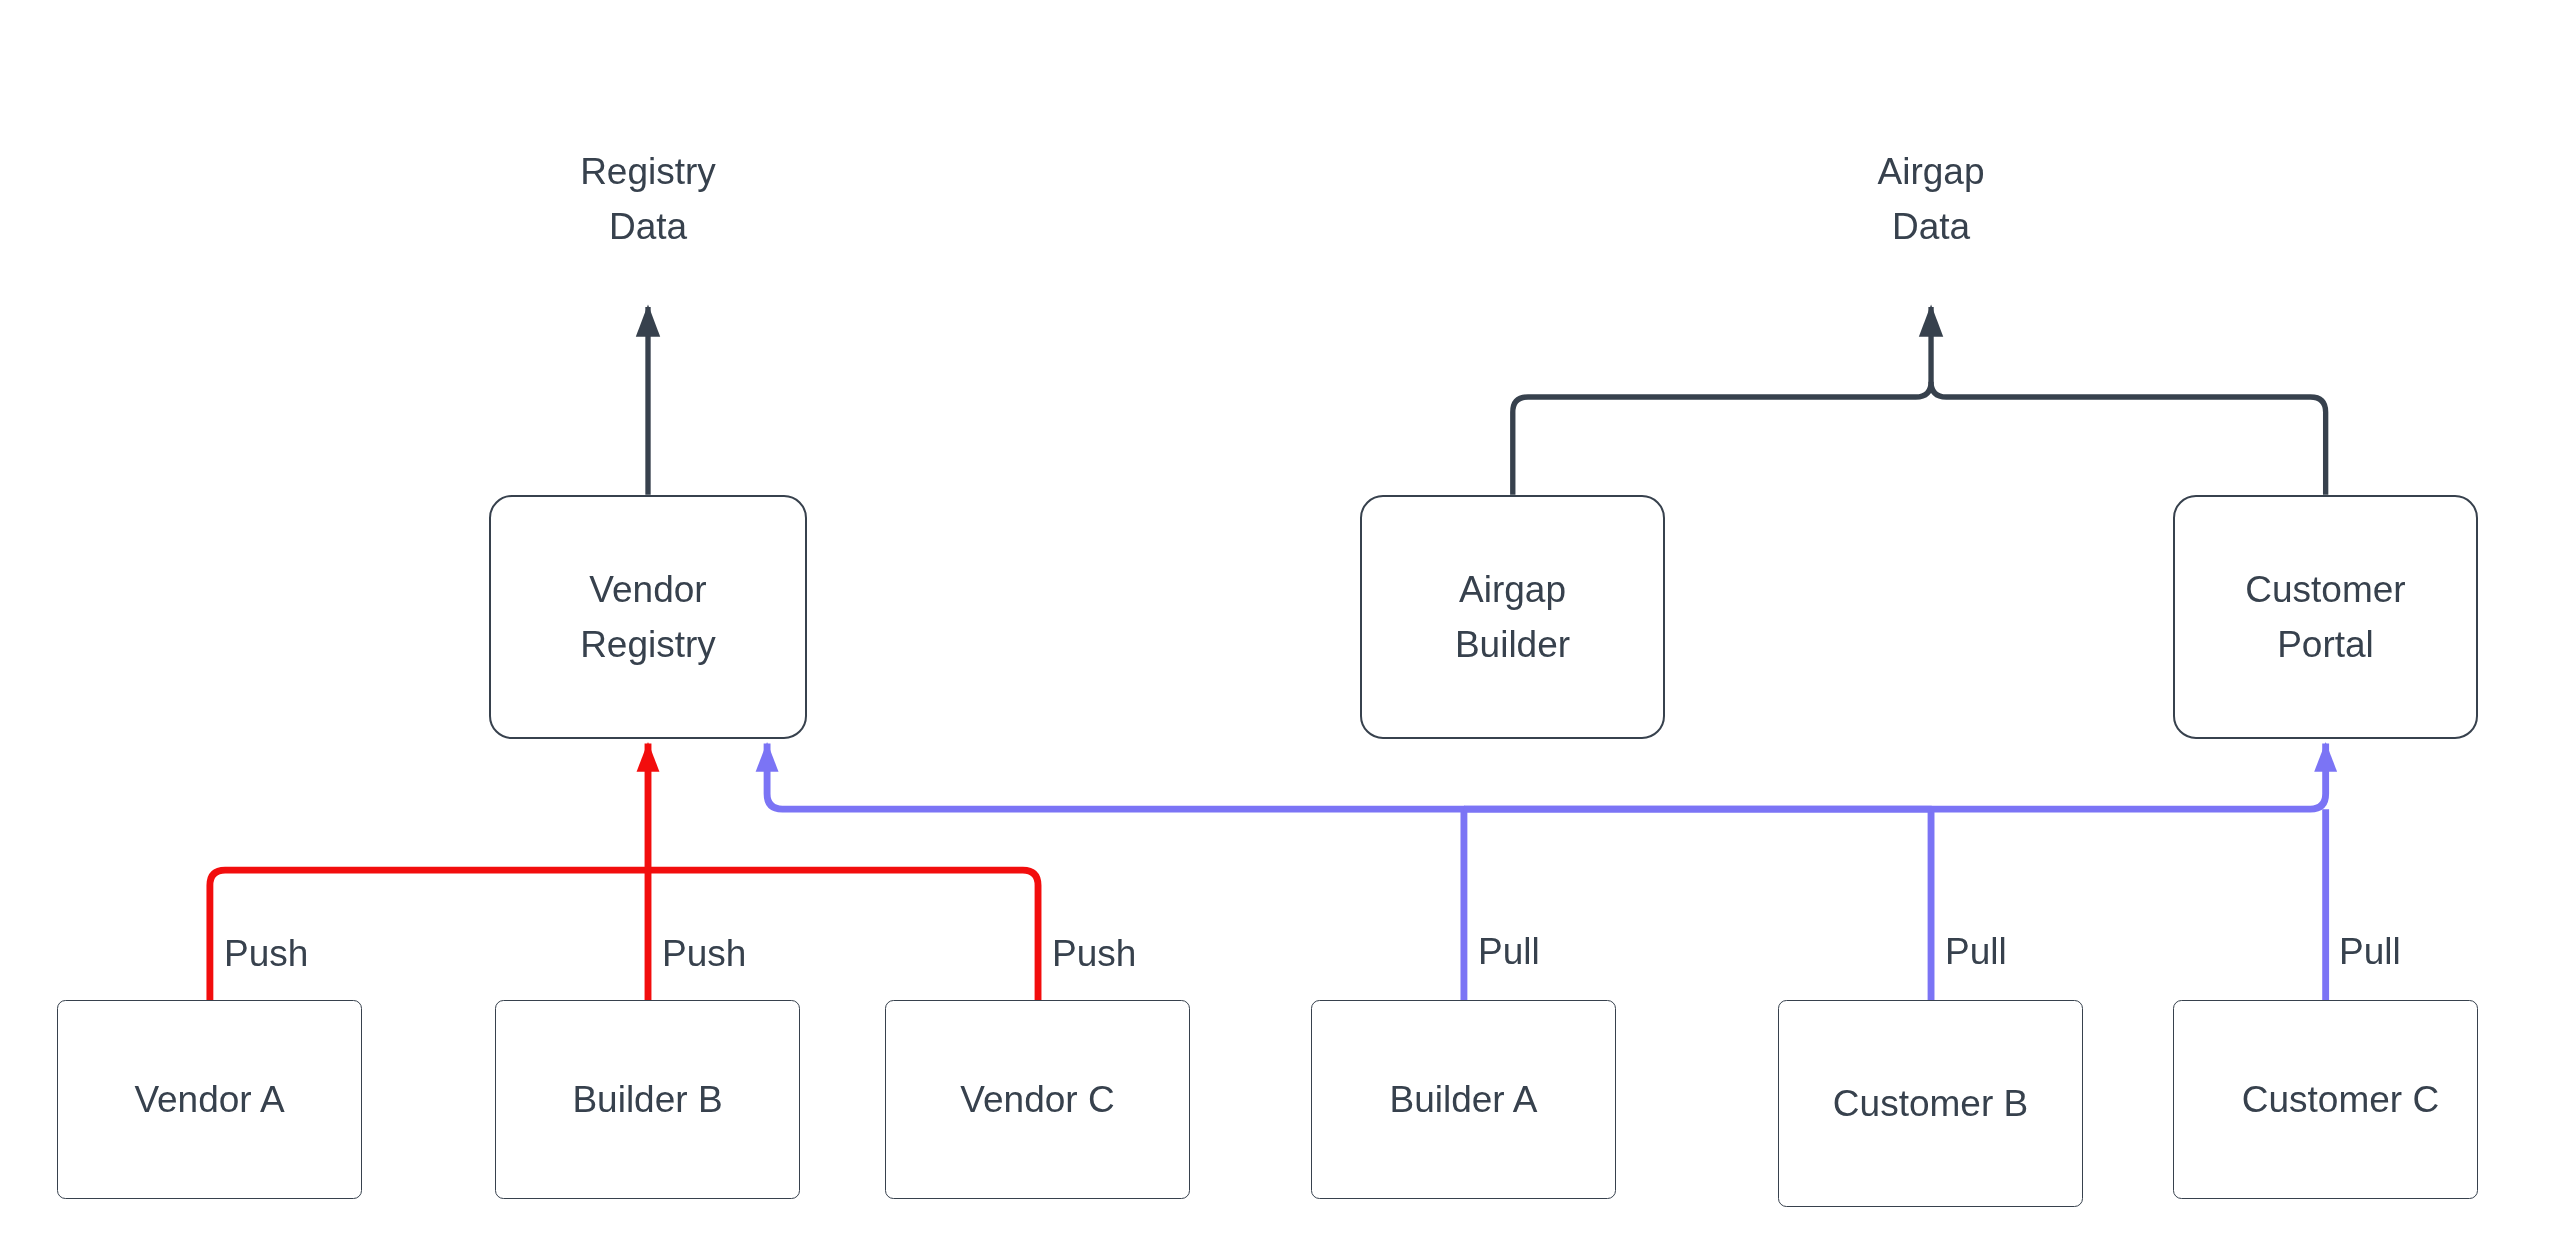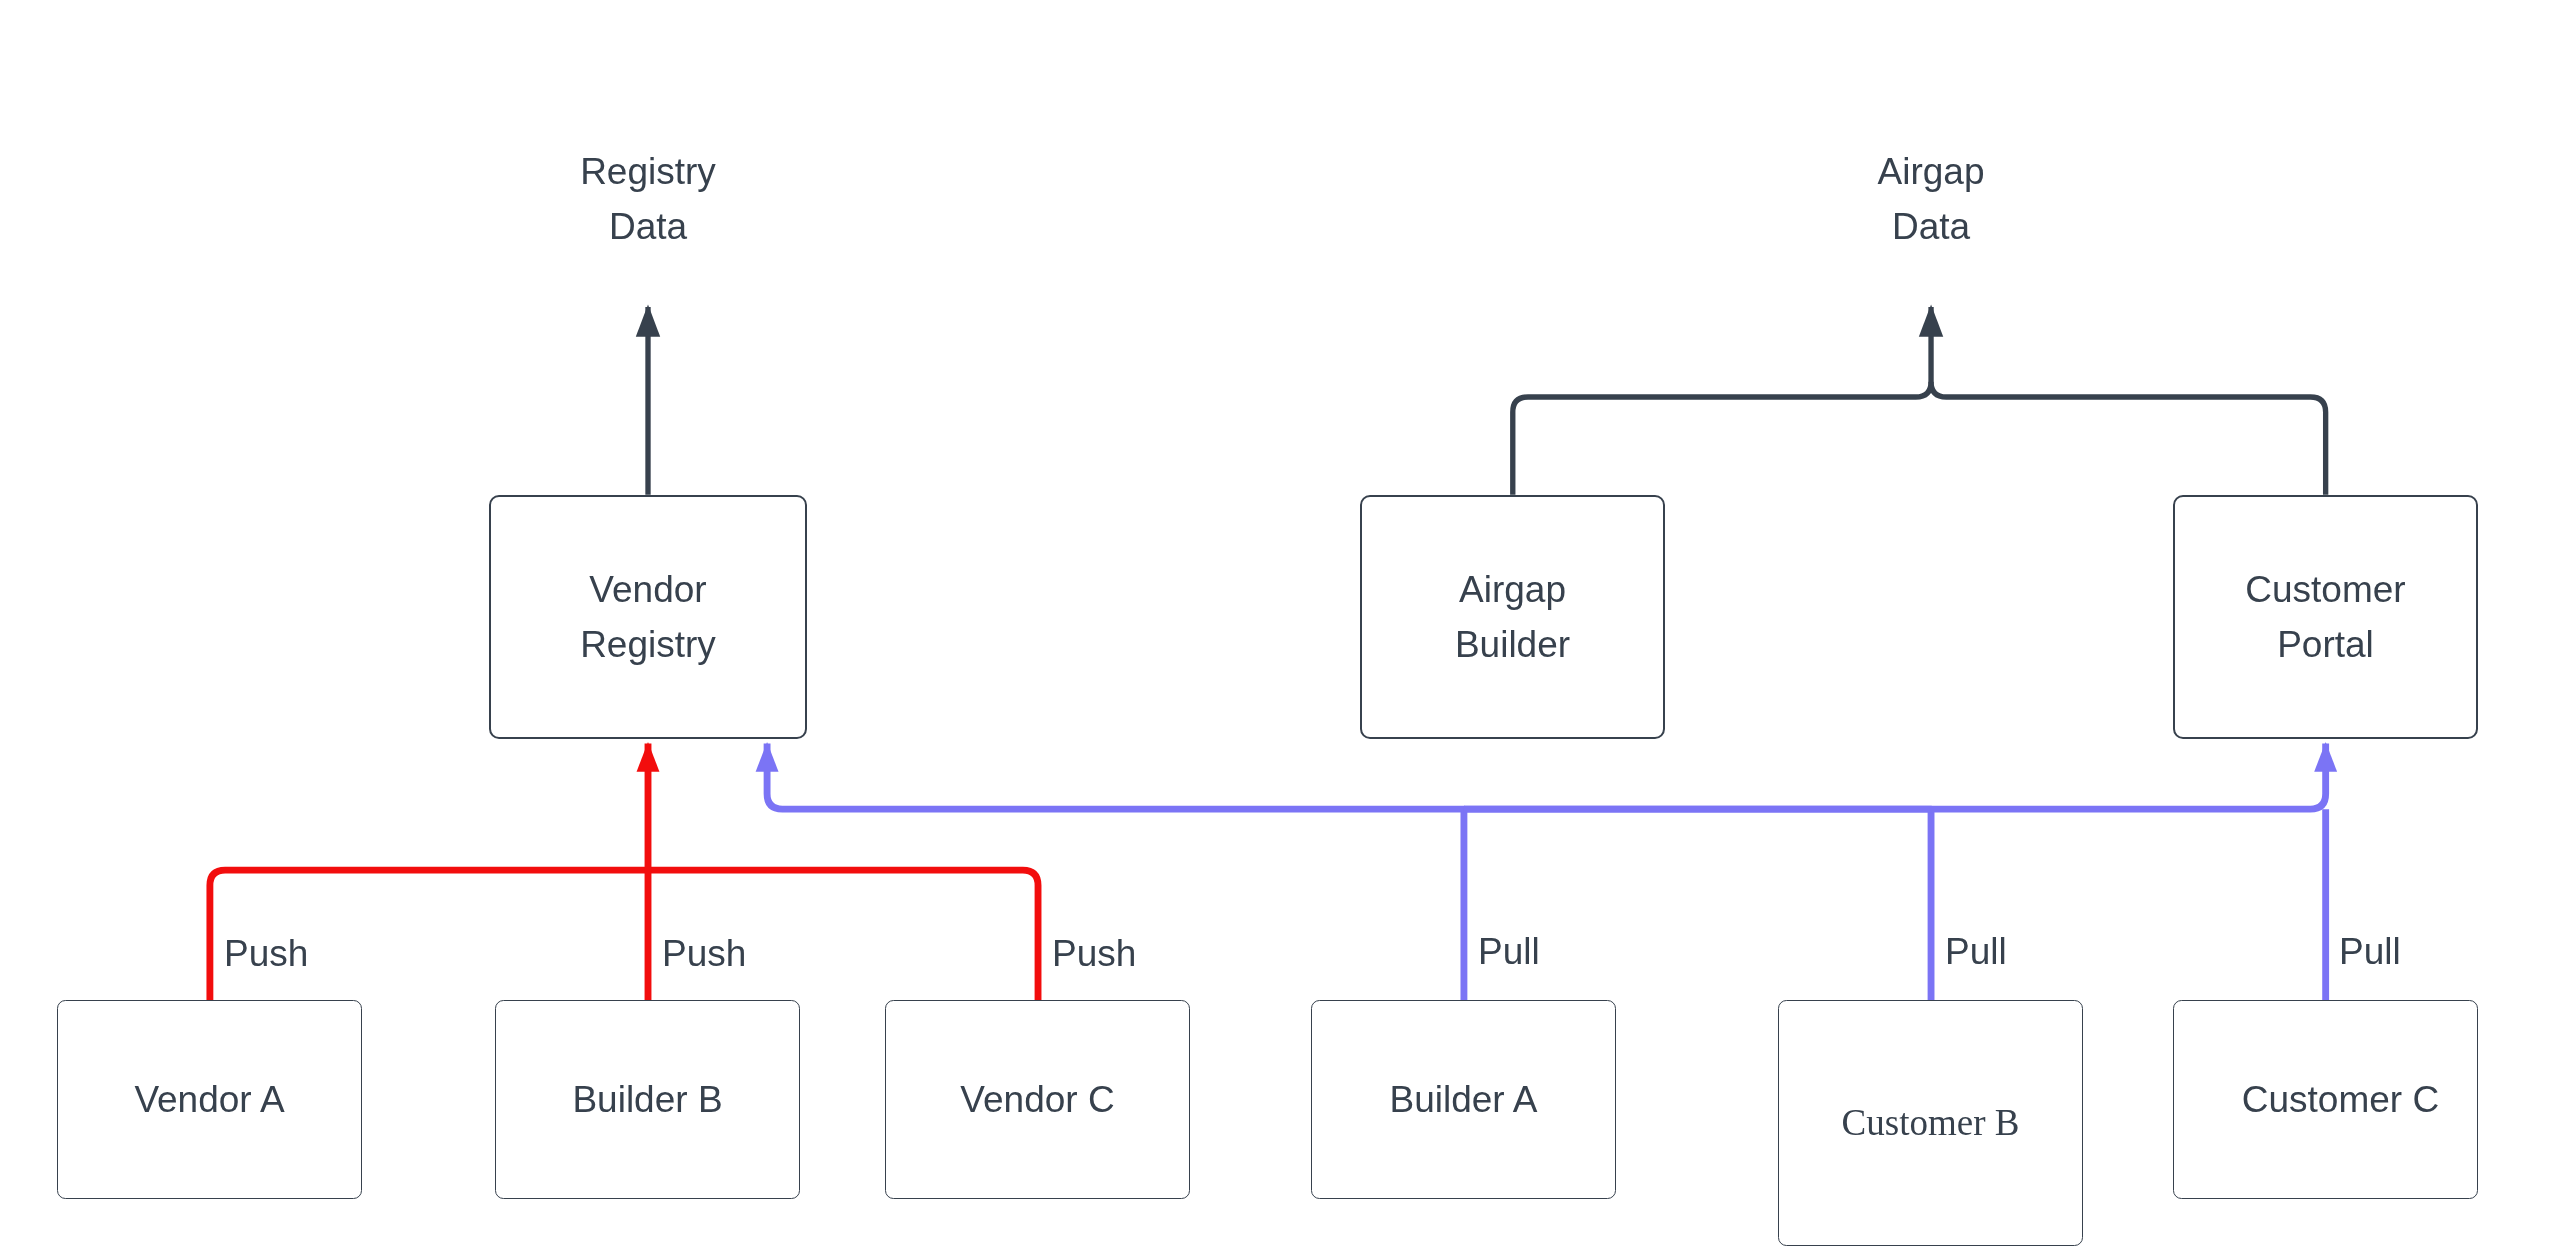--- a/index.html
+++ b/index.html
@@ -31,21 +31,21 @@
     display:flex;align-items:center;justify-content:center;
     text-align:center;
     font-size:37px;line-height:1.5;
     white-space:pre-line;
     box-sizing:border-box;
     color:var(--ink);
   }
   .node.box{
     background:#fff;
     border:2.3px solid var(--ink);
-    border-radius:10px;
+    border-radius:23px;
   }
   .node.box.small{border-width:1.5px;border-radius:8.4px;}
   .node.cyl{background:transparent;padding-top:40px;}
   .cyl-shape{position:absolute;left:0;top:0;width:100%;height:100%;z-index:-1;}
   .cyl-shape path{stroke:var(--ink);stroke-width:3;}
 
   .edge-label{
     position:absolute;
     font-size:37px;line-height:43px;
     color:var(--ink);
@@ -126,21 +126,21 @@
   </div>
 
   <div class="node box small" style="left:885px;top:1000px;width:305px;height:199px;">
     <span>Vendor C</span>
   </div>
 
   <div class="node box small" style="left:1311px;top:1000px;width:305px;height:199px;">
     <span>Builder A</span>
   </div>
 
-  <div class="node box small" style="left:1778px;top:1000px;width:305px;height:246px;font-family:Liberation Serif, serif;">
+  <div class="node box small" style="left:1778px;top:1000px;width:305px;height:207px;">
     <span>Customer B</span>
   </div>
 
   <div class="node box small" style="left:2173px;top:1000px;width:305px;height:199px;padding-left:30px;">
     <span>Customer C</span>
   </div>
 
   <div class="edge-label" style="left:224px;top:932px;">Push</div>
   <div class="edge-label" style="left:662px;top:932px;">Push</div>
   <div class="edge-label" style="left:1052px;top:932px;">Push</div>

